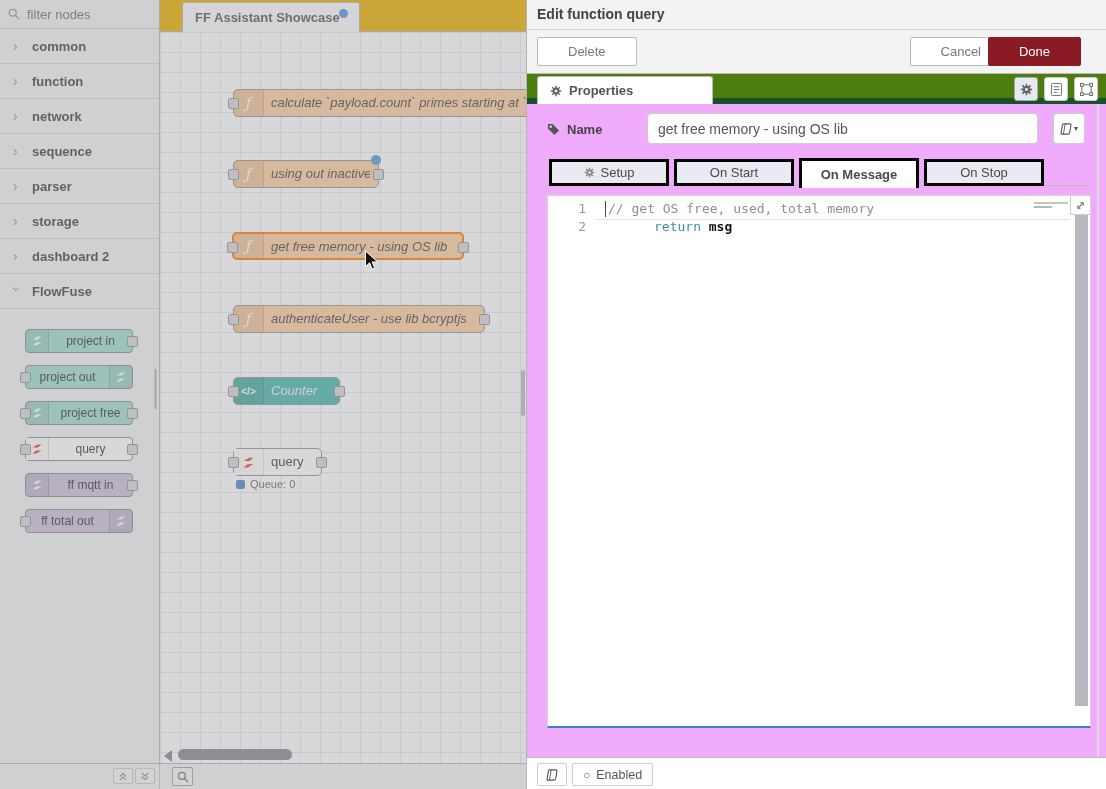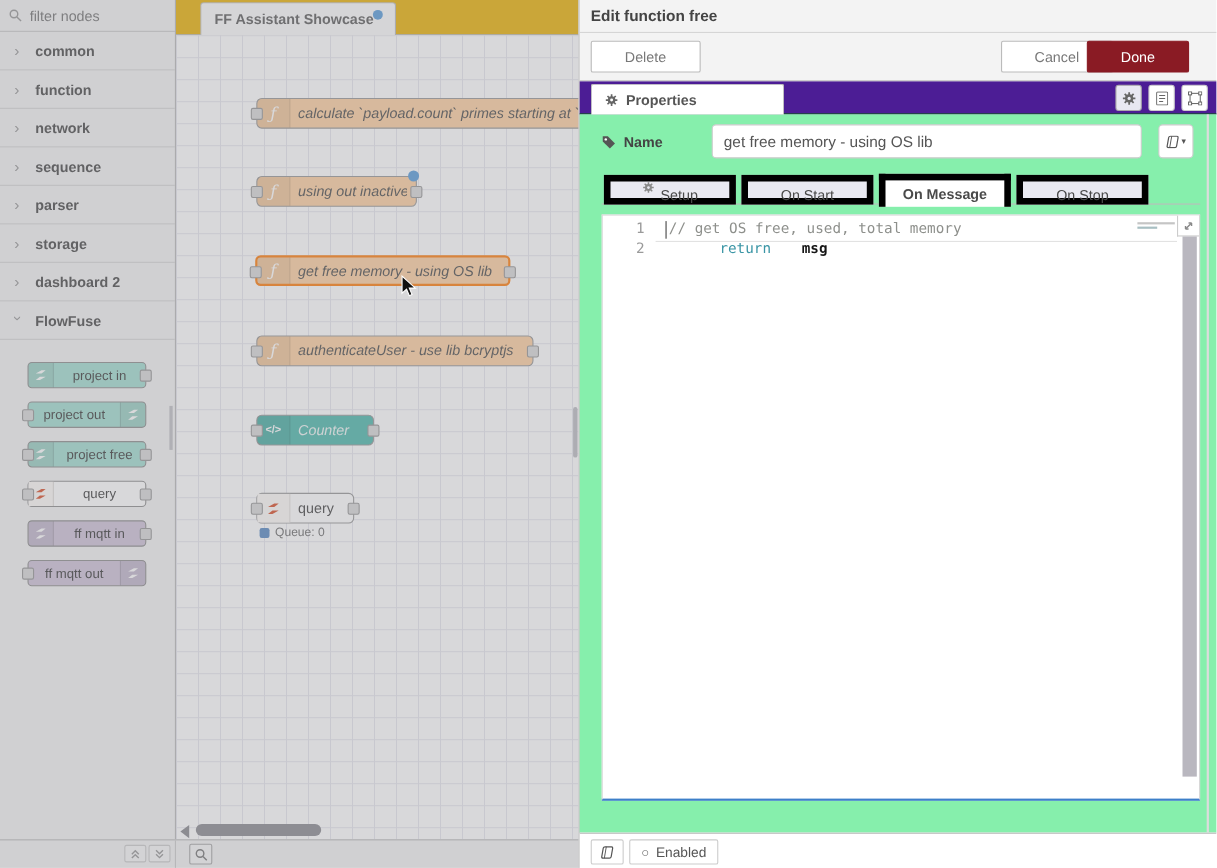--- a/index.html
+++ b/index.html
@@ -83,52 +83,52 @@
         border-left:1px solid #b3b3b3;box-sizing:border-box;z-index:10;}
   .thead{height:30px;box-sizing:border-box;background:#f3f3f3;border-bottom:1px solid #d5d5d5;
          line-height:29px;padding-left:10px;font-size:14px;font-weight:bold;color:#444;}
   .ttool{height:44px;box-sizing:border-box;background:#f3f3f3;border-bottom:1px solid #bbb;position:relative;}
   .btn{position:absolute;top:7px;height:29px;box-sizing:border-box;line-height:27px;padding:0 30px;
        background:#fff;border:1px solid #bbb;border-radius:2px;font-size:13px;color:#787878;
        font-family:inherit;cursor:pointer;}
   .btn.delete{left:10px;}
   .btn.cancel{right:94px;}
   .btn.done{right:25px;background:var(--done-red,#8a1b24);border-color:var(--done-red,#8a1b24);color:#fff;}
-  .ttabs{height:30px;box-sizing:border-box;background:#4c1d95;border-bottom:1px solid #14532d;position:relative;padding-left:18px;}
+  .ttabs{height:30px;box-sizing:border-box;background:#4d7c0f;border-bottom:6px solid #14532d;position:relative;padding-left:18px;}
   .ptab{position:absolute;left:10px;top:2px;width:176px;height:28px;background:#fff;border:1px solid #bbb;
         border-bottom:none;border-radius:3px 3px 0 0;box-sizing:border-box;display:flex;align-items:center;
         gap:7px;padding-left:12px;font-size:13px;font-weight:bold;color:#555;z-index:2;}
   .tico{position:absolute;top:3px;width:24px;height:24px;box-sizing:border-box;border:1px solid #ccc;
         border-radius:3px;background:#fff;display:flex;align-items:center;justify-content:center;cursor:pointer;}
   .tico.sel{background:#e8e8f2;border-color:#aaa;}
-  .tbody{position:absolute;left:0;right:0;top:104px;bottom:32px;background:#86efac;}
+  .tbody{position:absolute;left:0;right:0;top:104px;bottom:32px;background:#f0abfc;}
   .nrow{position:absolute;left:20px;top:10px;height:30px;display:flex;align-items:center;gap:7px;
         font-size:13px;font-weight:bold;color:#444;}
   .ninput{position:absolute;left:120px;top:9px;width:391px;height:31px;box-sizing:border-box;
           border:1px solid #ccc;border-radius:4px;padding:0 10px;font-size:14px;color:#555;
           font-family:inherit;outline:none;}
   .libbtn{position:absolute;left:526px;top:9px;width:32px;height:31px;box-sizing:border-box;border:1px solid #ccc;
           border-radius:4px;background:#fff;display:flex;align-items:center;justify-content:center;gap:2px;
           cursor:pointer;}
   .caret{font-size:8px;color:#555;}
   .ftabs{position:absolute;left:20px;top:52px;width:544px;height:30px;border-bottom:1px solid #bbb;box-sizing:border-box;}
   .ftab{position:absolute;top:3px;width:120px;height:27px;box-sizing:border-box;background:#eaeaf2;
-        border:6px solid #000000;text-align:center;line-height:25px;font-size:13px;color:#4a4a4a;cursor:pointer;
-        display:flex;justify-content:center;gap:6px;}
+        border:3px solid #000000;text-align:center;line-height:25px;font-size:13px;color:#4a4a4a;cursor:pointer;
+        display:flex;align-items:center;justify-content:center;gap:6px;}
   .ftab.active{top:2px;height:30px;background:#fff;border-bottom:none;font-weight:bold;z-index:2;}
   .ed{position:absolute;left:20px;top:91px;width:544px;height:533px;box-sizing:border-box;background:#fff;
       border:1px solid #d8d8d8;border-bottom:2px solid var(--editor-focus,#3d7fc9);
       font-family:"DejaVu Sans Mono",monospace;font-size:13px;}
   .lnum{position:absolute;left:0;width:38px;text-align:right;color:#9a9a9a;line-height:18px;}
   .lcur{position:absolute;left:57px;top:5px;width:1px;height:16px;background:#444;}
   .cl1{position:absolute;left:60px;top:4px;line-height:18px;color:#8e908c;white-space:pre;}
   .l1line{position:absolute;left:48px;right:20px;top:23px;height:1px;background:#e2e2e2;}
   .cl2{position:absolute;left:60px;top:22px;line-height:18px;white-space:pre;}
   .kw{color:#3a95a5;margin-left:46px;}
-  .vr{color:#161616;font-weight:bold;margin-left:20px;}
+  .vr{color:#161616;font-weight:bold;}
   .mm{position:absolute;right:22px;top:6px;width:34px;}
   .mm div{height:2px;margin-bottom:2px;background:#c5c5c5;}
   .mm .m2{width:18px;background:#a8bfc2;}
   .exp{position:absolute;right:0;top:0;width:20px;height:19px;box-sizing:border-box;background:#fff;
        border-left:1px solid #ccc;border-bottom:1px solid #ccc;display:flex;align-items:center;
        justify-content:center;cursor:pointer;}
   .estrip{position:absolute;right:2px;top:19px;width:13px;height:491px;background:#b9b7bf;}
   .ttrack{position:absolute;right:7px;top:0;bottom:0;width:2px;background:#dcdcdc;}
   .tfoot{position:absolute;left:0;right:0;bottom:0;height:32px;box-sizing:border-box;background:#fff;
          border-top:1px solid #bbb;}
@@ -237,21 +237,21 @@
         <span class="plbl">ff mqtt in</span>
         <span class="pp pr"></span>
       </div>
       <div class="pnode lav icon-right" style="top:200px;">
         <span class="picon">
             <svg width="12" height="12" viewBox="0 0 16 16" fill="currentColor">
               <path d="M2 6 9 2h5L9 6Z"></path>
               <path d="M14 10 7 14H2l5-4Z"></path>
             </svg>
           </span>
-        <span class="plbl">ff mqtt out</span>
+        <span class="plbl">ff total out</span>
         <span class="pp pl"></span>
       </div>
     </div>
     <div class="pvthumb"></div>
   </div>
 
   <div id="canvas">
     <div class="tabbar">
       <div class="wtab">
         <span>FF Assistant Showcase</span>
@@ -338,21 +338,21 @@
     </div>
   </div>
 
   <div id="shade"></div>
   <svg id="cursor" width="15" height="22" viewBox="0 0 15 22">
     <path d="M1.5 1 L1.5 16.5 L5.6 12.8 L8.1 18.9 L10.6 17.8 L8.1 11.9 L13.6 11.9 Z" fill="#101010" stroke="#fff" stroke-width="1"></path>
   </svg>
 </div>
 
 <div id="tray">
-  <div class="thead">Edit function free</div>
+  <div class="thead">Edit function query</div>
 
   <div class="ttool">
     <button class="btn delete">Delete</button>
     <button class="btn cancel">Cancel</button>
     <button class="btn done">Done</button>
   </div>
 
   <div class="ttabs">
     <div class="ptab">
       <svg width="12" height="12" viewBox="0 0 16 16">

